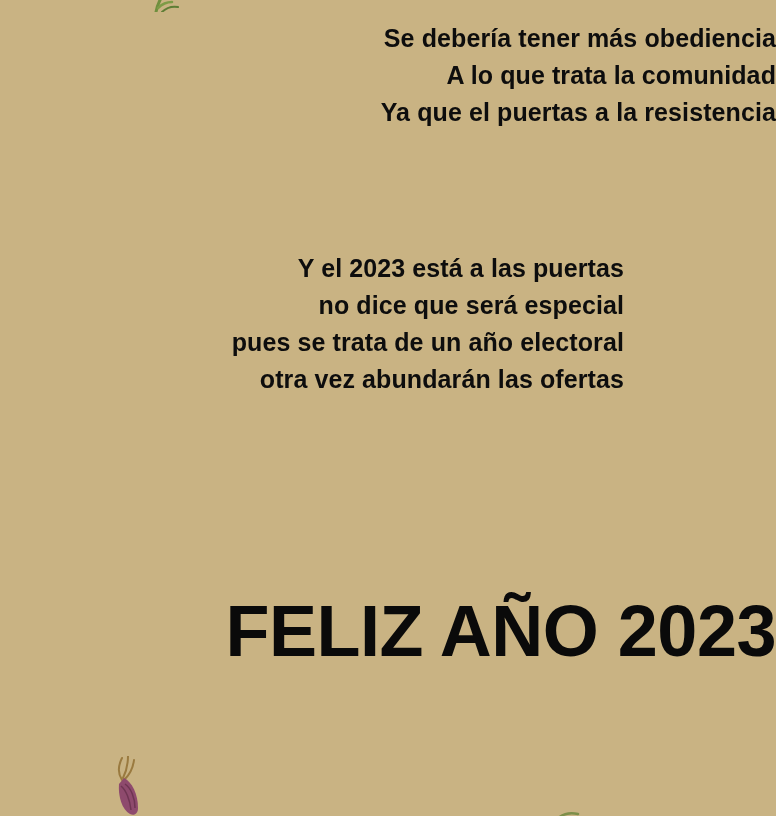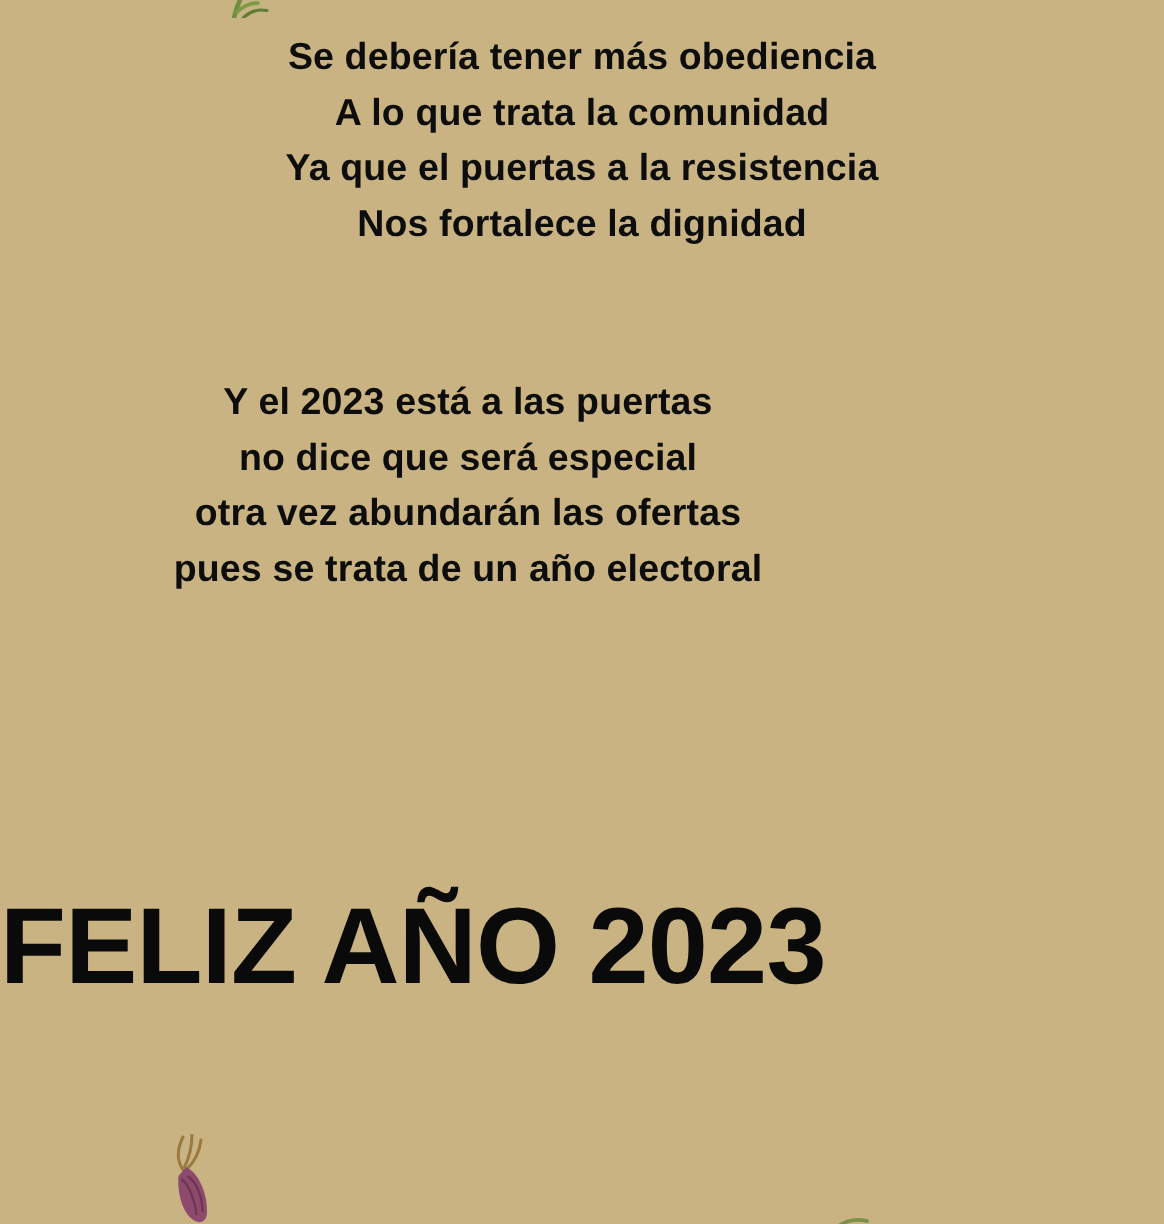--- a/index.html
+++ b/index.html
@@ -14,21 +14,21 @@
     overflow: hidden;
     position: relative;
   }
   .page {
     position: relative;
     width: 776px;
     height: 816px;
     box-sizing: border-box;
   }
   .stanza {
-    text-align: center;
+    text-align: right;
     color: #0d0d0d;
     font-weight: bold;
     font-size: 25px;
     line-height: 37px;
     letter-spacing: 0.1px;
   }
   .stanza .line {
     display: block;
     white-space: nowrap;
   }
@@ -42,21 +42,21 @@
     position: absolute;
     top: 250px;
     left: 0;
     width: 624px;
   }
   #greeting {
     position: absolute;
     top: 588px;
     left: 0;
     width: 776px;
-    text-align: left;
+    text-align: right;
     color: #0a0a0a;
     font-weight: bold;
     font-size: 72px;
     line-height: 86px;
     letter-spacing: -0.5px;
     white-space: nowrap;
   }
   
   .motif {
     position: absolute;
@@ -91,28 +91,27 @@
       <path d="M8 26 C10 16 14 8 22 2" stroke="#6f8f3e" stroke-width="3" fill="none" stroke-linecap="round"></path>
       <path d="M10 22 C14 18 18 16 24 16" stroke="#7d9b46" stroke-width="2.5" fill="none" stroke-linecap="round"></path>
       <path d="M14 26 C18 22 24 20 30 21" stroke="#5e7d35" stroke-width="2" fill="none" stroke-linecap="round"></path>
     </svg>
   </div>
 
   <div class="stanza" id="stanza-one">
     <span class="line">Se debería tener más obediencia</span>
     <span class="line">A lo que trata la comunidad</span>
     <span class="line">Ya que el puertas a la resistencia</span>
-    <span class="line">Nos fortalece la dignidad</span>
   </div>
 
   <div class="stanza" id="stanza-two">
     <span class="line">Y el 2023 está a las puertas</span>
     <span class="line">no dice que será especial</span>
+    <span class="line">pues se trata de un año electoral</span>
     <span class="line">otra vez abundarán las ofertas</span>
-    <span class="line">pues se trata de un año electoral</span>
   </div>
 
   <div id="greeting">FELIZ AÑO 2023</div>
 
   <div class="motif" id="motif-bottom-left">
     <svg width="60" height="60" viewBox="0 0 60 60" xmlns="http://www.w3.org/2000/svg">
       <path d="M18 2 C14 10 14 18 18 24" stroke="#9a7a3f" stroke-width="2" fill="none" stroke-linecap="round"></path>
       <path d="M24 0 C24 8 22 16 19 22" stroke="#9a7a3f" stroke-width="2" fill="none" stroke-linecap="round"></path>
       <path d="M30 4 C29 12 26 18 21 23" stroke="#9a7a3f" stroke-width="2" fill="none" stroke-linecap="round"></path>
       <path d="M20 22 C28 26 34 38 34 52 C34 58 30 60 26 58 C18 54 14 40 15 28 Z" fill="#8e4a6d"></path>

